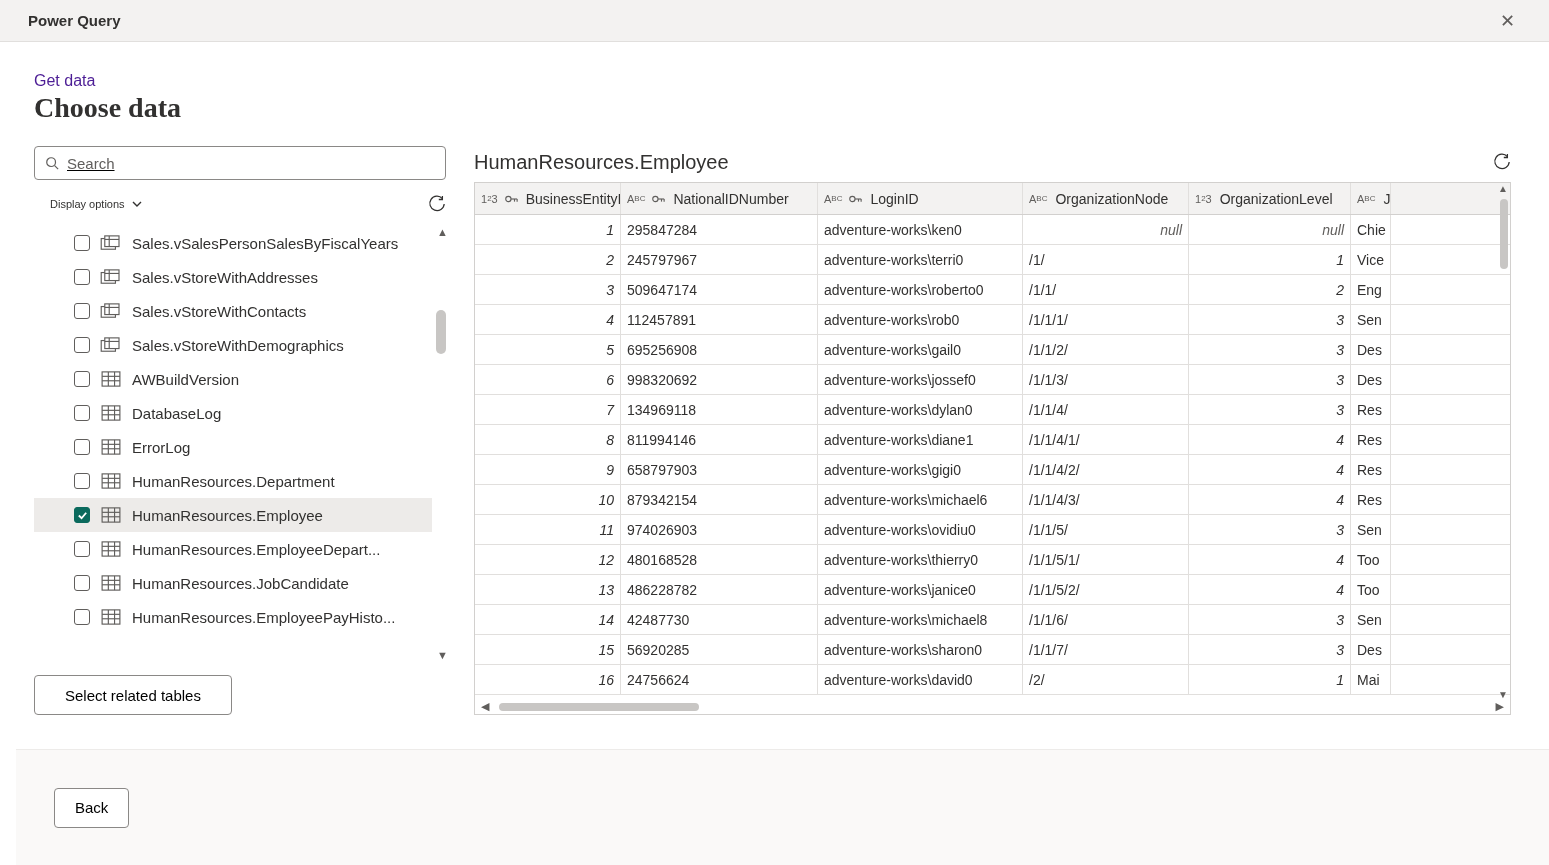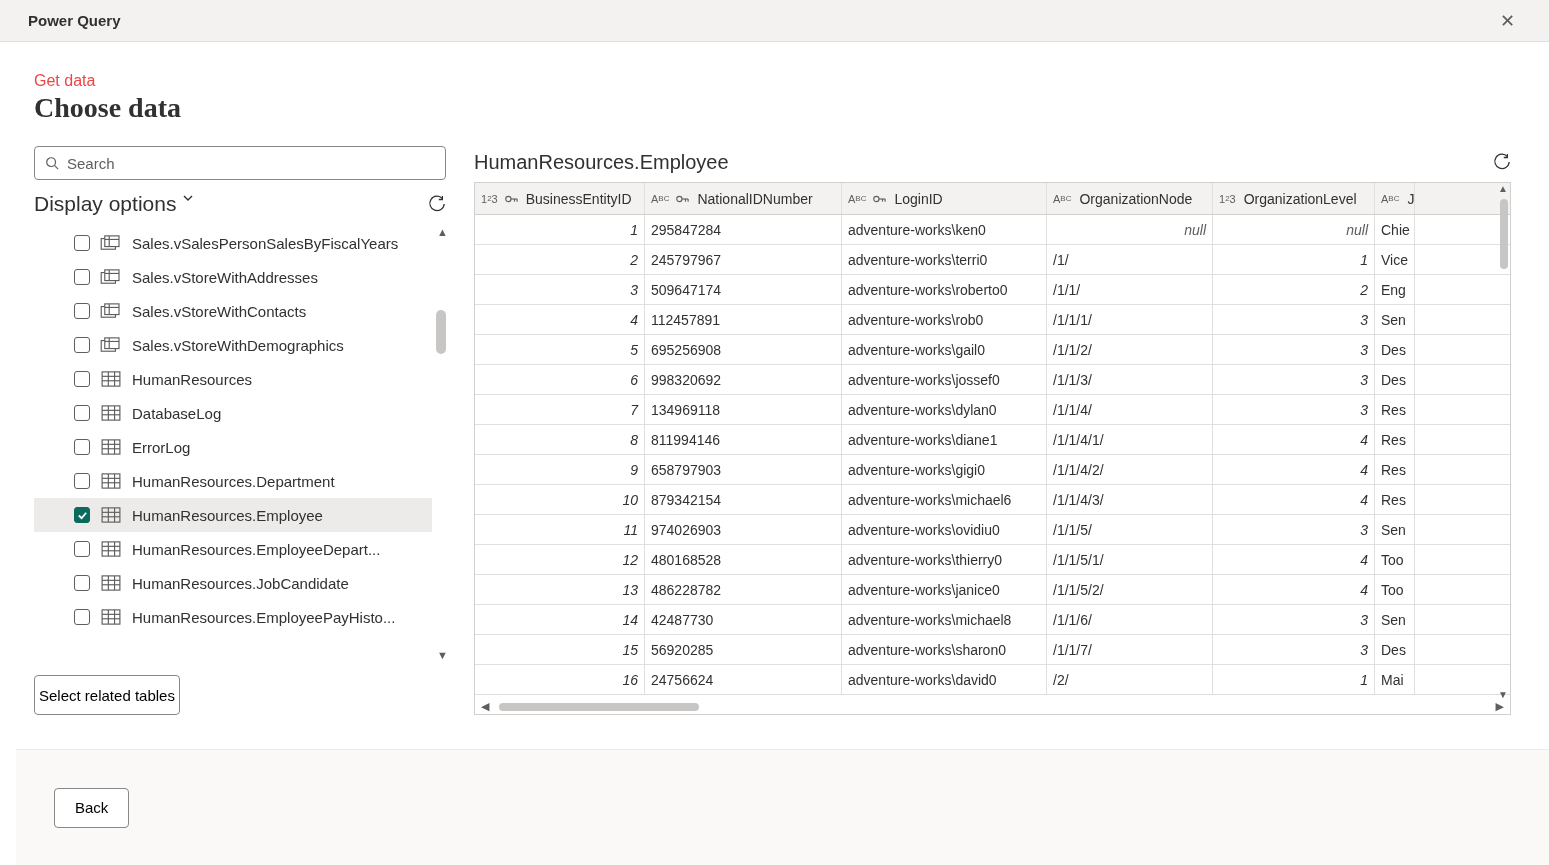--- a/index.html
+++ b/index.html
@@ -14,45 +14,45 @@
     display: flex; align-items: center; justify-content: space-between;
     padding: 0 28px 0 28px;
   }
   .titlebar-title { font-weight: 600; font-size: 15px; }
   .close-x { font-size: 18px; color: #605e5c; cursor: pointer; padding: 4px 6px; }
 
   .content {
     position: absolute; top: 42px; left: 0; right: 0; bottom: 116px;
     padding: 30px 38px 0 34px;
   }
-  .subtitle { font-size: 16px; color: #ef4444; margin-bottom: 2px; }
+  .subtitle { font-size: 16px; color: #4c1d95; margin-bottom: 2px; }
   .maintitle { font-size: 28px; font-weight: 600; margin-bottom: 22px; font-family: Liberation Serif, serif; }
 
   .body-row { display: flex; height: calc(100% - 108px); }
 
   
   .left {
     width: 420px; flex-shrink: 0;
     display: flex; flex-direction: column;
     padding-right: 8px;
   }
   .search-box {
     height: 34px; border: 1px solid #8a8886; border-radius: 4px;
     display: flex; align-items: center; padding: 0 10px; gap: 8px;
     max-width: 416px;
   }
   .search-box input {
-    border: none; outline: none; font-size: 15px; flex: 1; background: transparent;
+    border: none; outline: none; font-size: 15px; flex: 1; background: transparent; text-decoration: underline;
   }
   .search-box input::placeholder { color: #605e5c; }
   .disp-row {
     display: flex; align-items: center; justify-content: space-between;
     height: 44px; margin-top: 2px; max-width: 416px;
   }
-  .disp-opts { display: flex; gap: 6px; cursor: pointer; font-size: 21px; }
+  .disp-opts { display: flex; gap: 6px; cursor: pointer; font-size: 11px; margin-left: 16px; }
   .tree-wrap { position: relative; flex: 1; overflow: hidden; }
   .tree {
     position: absolute; top:0; left:0; right:0; bottom:0;
     overflow-y: hidden; padding-right: 14px;
   }
   .tree-item {
     display: flex; align-items: center; gap: 10px;
     height: 34px; padding-left: 40px; font-size: 15px; white-space: nowrap;
     overflow: hidden; text-overflow: ellipsis; cursor: pointer;
   }
@@ -70,21 +70,21 @@
   }
   .vscroll-thumb {
     position:absolute; right:0; width:10px; background:#c8c6c4;
     border-radius:5px;
   }
   .arrow-updown {
     position:absolute; right:-2px; font-size:11px; color:#605e5c;
   }
 
   .related-btn {
-    margin-top: 14px; height:40px; padding:0 4px;
+    margin-top: 14px; height:40px; padding:0 30px;
     border:1px solid #8a8886; border-radius:4px; background:#fff;
     font-size:15px; cursor:pointer;
     align-self:flex-start;
   }
 
   
   .right {
     flex:1; display:flex; flex-direction:column;
     margin-left: 20px; min-width:0;
   }
@@ -101,21 +101,21 @@
   .ghead, .grow { display:flex; height:30px; border-bottom:1px solid #e1dfdd; }
   .ghead { background:#f3f2f1; height:32px; border-bottom:1px solid #d2d0ce;}
   .gcell {
     border-right:1px solid #e1dfdd; padding:0 6px;
     display:flex; align-items:center; overflow:hidden; white-space:nowrap;
     font-size:14px;
   }
   .ghead .gcell { gap:4px; color:#323130; }
   .num { justify-content:flex-end; font-style:italic; }
   .nullv { font-style:italic; text-align:right; justify-content:flex-end; color:#605e5c;}
-  .c0{width:170px;} .c1{width:197px;} .c2{width:205px;} .c3{width:166px;} .c4{width:162px;} .c5{width:40px;}
+  .c0{width:146px;} .c1{width:197px;} .c2{width:205px;} .c3{width:166px;} .c4{width:162px;} .c5{width:40px;}
 
   .type-ico { font-size:11px; color:#605e5c; display:inline-flex; align-items:center; }
   .type-ico sup{font-size:8px;}
   .key-ico { margin-left:2px; }
 
   .hscroll-track{
     position:absolute; left:0; right:0; bottom:0; height:14px;
     background:#fff; display:flex; align-items:center;
   }
   .hscroll-thumb{
@@ -242,21 +242,21 @@
               <span class="tree-check "></span>
               <span>
                 <svg class="tree-icon" viewBox="0 0 22 18" fill="none" stroke="#605e5c" stroke-width="1.3">
                   <rect x="1" y="1" width="20" height="16"></rect>
                   <line x1="1" y1="6" x2="21" y2="6"></line>
                   <line x1="1" y1="11" x2="21" y2="11"></line>
                   <line x1="8" y1="1" x2="8" y2="17"></line>
                   <line x1="15" y1="1" x2="15" y2="17"></line>
                 </svg>
               </span>
-              <span class="tree-label">HumanResources</span>
+              <span class="tree-label">AWBuildVersion</span>
             </div>
             <div class="tree-item">
               <span class="tree-check "></span>
               <span>
                 <svg class="tree-icon" viewBox="0 0 22 18" fill="none" stroke="#605e5c" stroke-width="1.3">
                   <rect x="1" y="1" width="20" height="16"></rect>
                   <line x1="1" y1="6" x2="21" y2="6"></line>
                   <line x1="1" y1="11" x2="21" y2="11"></line>
                   <line x1="8" y1="1" x2="8" y2="17"></line>
                   <line x1="15" y1="1" x2="15" y2="17"></line>

